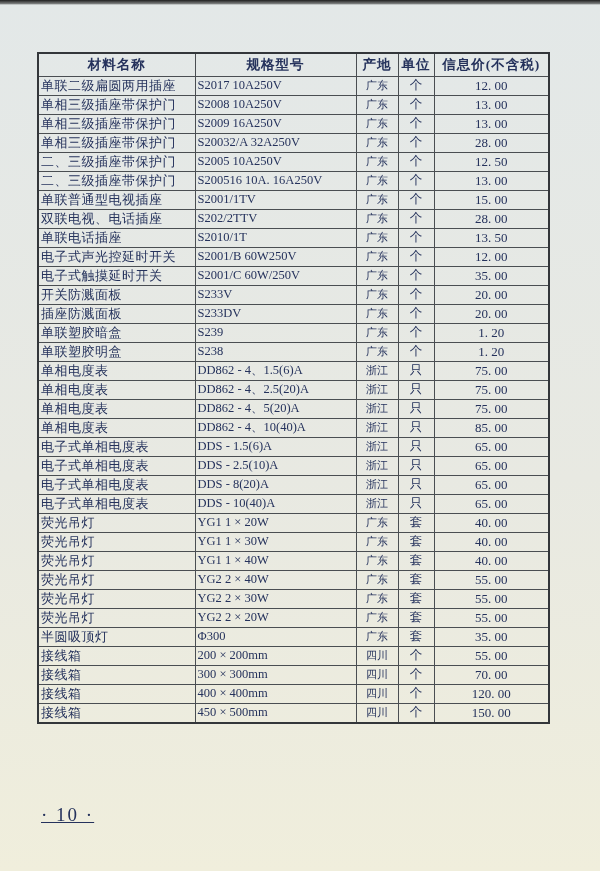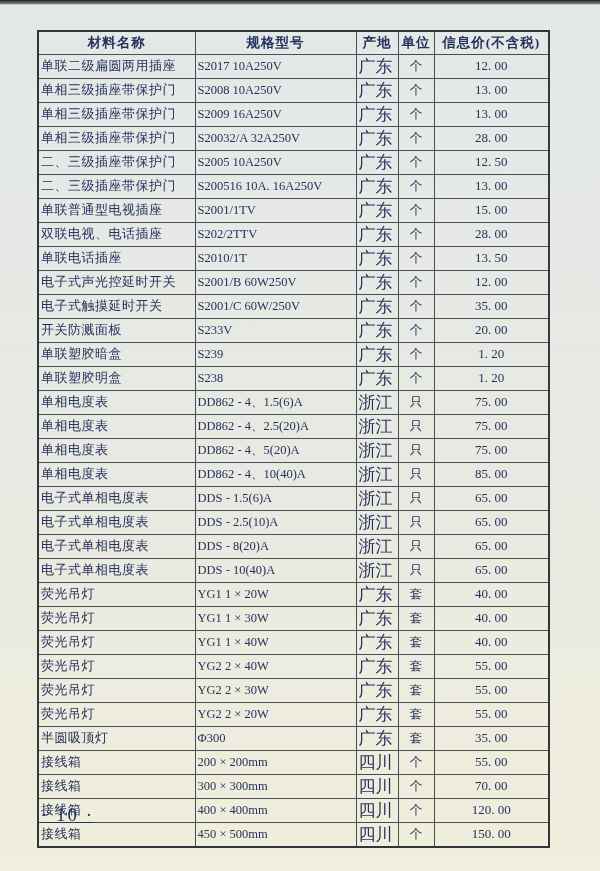--- a/index.html
+++ b/index.html
@@ -17,21 +17,21 @@
     font-family:"Liberation Serif","DejaVu Serif",serif;
     background:linear-gradient(180deg,var(--paper-top) 0%,var(--paper-mid) 55%,var(--paper-bottom) 100%);
     position:relative;
     color:var(--ink);
   }
   .scan-edge-top{
     position:absolute;left:0;top:0;width:600px;height:5px;
     background:linear-gradient(180deg,var(--scan-edge) 0%,rgba(31,31,31,.55) 70%,rgba(31,31,31,0) 100%);
   }
   table.price-table{
-    position:absolute;left:37px;top:30px;
+    position:absolute;left:37px;top:52px;
     width:511px;height:627px;
     border-collapse:collapse;
     table-layout:fixed;
     border:2px solid var(--border-dark);
   }
   .price-table th,.price-table td{
     border:1px solid var(--border);
     color:var(--ink);
     overflow:hidden;
     white-space:nowrap;
@@ -40,21 +40,21 @@
   .price-table th{
     height:23px;
     font-size:13.5px;
     font-weight:bold;
     text-align:center;
     letter-spacing:1px;
   }
   .price-table td{font-size:12.5px;}
   .price-table td:nth-child(1){text-align:left;font-size:13px;letter-spacing:.5px;}
   .price-table td:nth-child(2){text-align:left;font-size:12.5px;}
-  .price-table td:nth-child(3){text-align:left;font-size:17px;}
+  .price-table td:nth-child(3){text-align:center;font-size:11px;}
   .price-table td:nth-child(4){text-align:center;font-size:12.5px;}
   .price-table td:nth-child(5){text-align:center;font-size:13px;}
   col.c1{width:157px;} col.c2{width:161px;} col.c3{width:42px;}
   col.c4{width:36px;}  col.c5{width:115px;}
   .page-number{
     position:absolute;left:41px;top:804px;
     font-size:19px;letter-spacing:2px;color:var(--ink);text-decoration:underline;
   }
 </style>
 </head>
@@ -158,20 +158,27 @@
         <td>35. 00</td>
       </tr>
       <tr>
         <td>开关防溅面板</td>
         <td>S233V</td>
         <td>广东</td>
         <td>个</td>
         <td>20. 00</td>
       </tr>
       <tr>
+        <td>插座防溅面板</td>
+        <td>S233DV</td>
+        <td>广东</td>
+        <td>个</td>
+        <td>20. 00</td>
+      </tr>
+      <tr>
         <td>单联塑胶暗盒</td>
         <td>S239</td>
         <td>广东</td>
         <td>个</td>
         <td>1. 20</td>
       </tr>
       <tr>
         <td>单联塑胶明盒</td>
         <td>S238</td>
         <td>广东</td>

